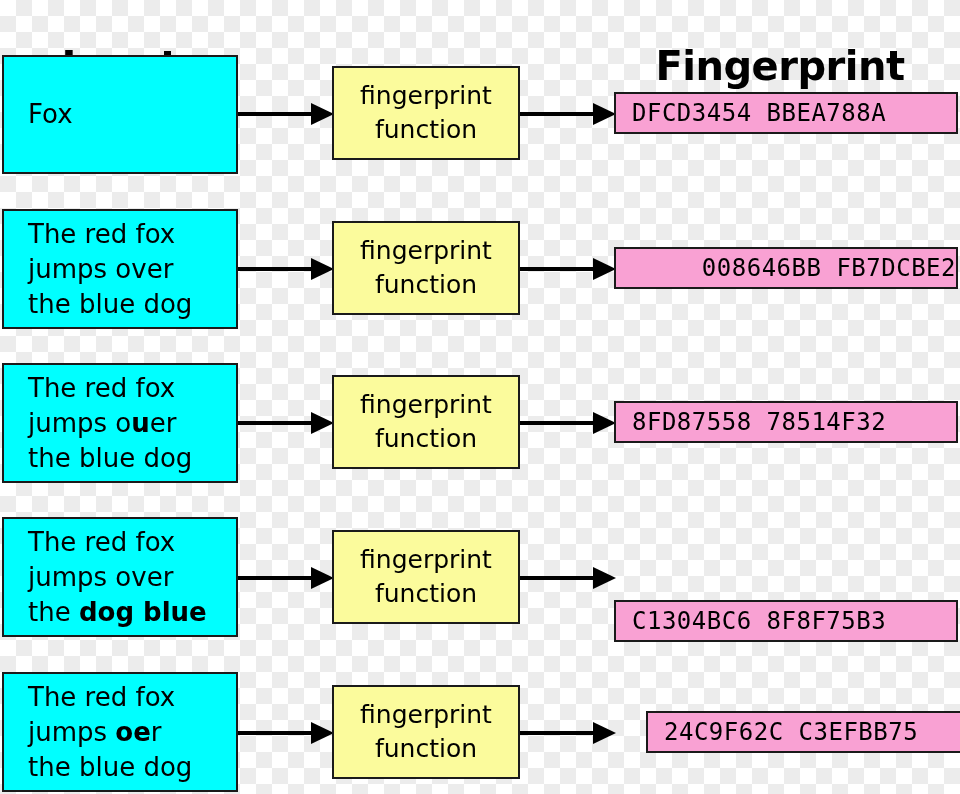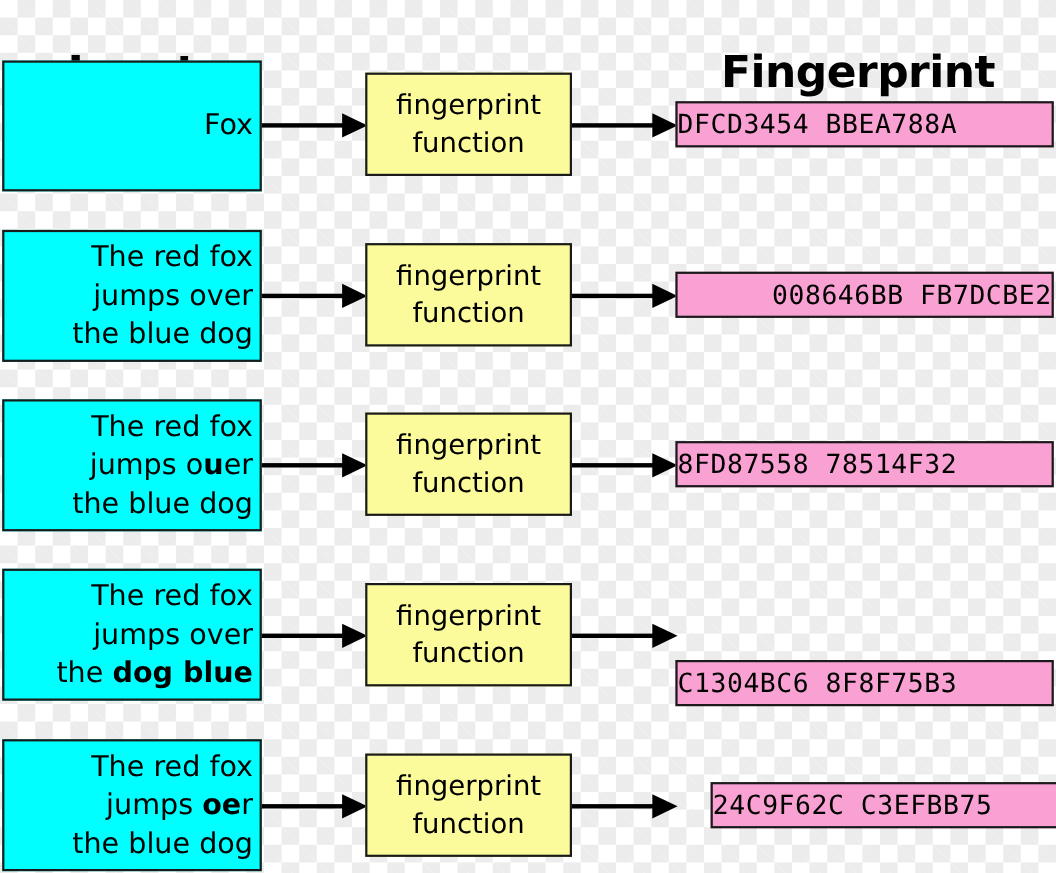--- a/index.html
+++ b/index.html
@@ -56,23 +56,22 @@
     border: 2px solid #1a1a1a;
     display: flex;
     flex-direction: column;
     justify-content: center;
   }
 
   .input-box {
     left: 2px;
     width: 236px;
     background: #00ffff;
-    padding-left: 14px;
+    padding-left: 24px;
     padding-right: 6px;
-    align-items: flex-end;
   }
   .input-text {
     font-size: 26px;
     line-height: 35px;
     color: #000000;
     letter-spacing: 0px;
   }
   .input-text b {
     font-weight: bold;
   }
@@ -90,20 +89,21 @@
     color: #000000;
     text-align: center;
   }
 
   .hash-box {
     left: 614px;
     width: 344px;
     height: 42px;
     background: #f9a1d3;
     justify-content: center;
+    padding-left: 16px;
   }
   .hash-text {
     font-family: "DejaVu Sans Mono", "Liberation Mono", monospace;
     font-size: 24px;
     line-height: 26px;
     letter-spacing: 0.5px;
     color: #000000;
     white-space: pre;
   }
 

